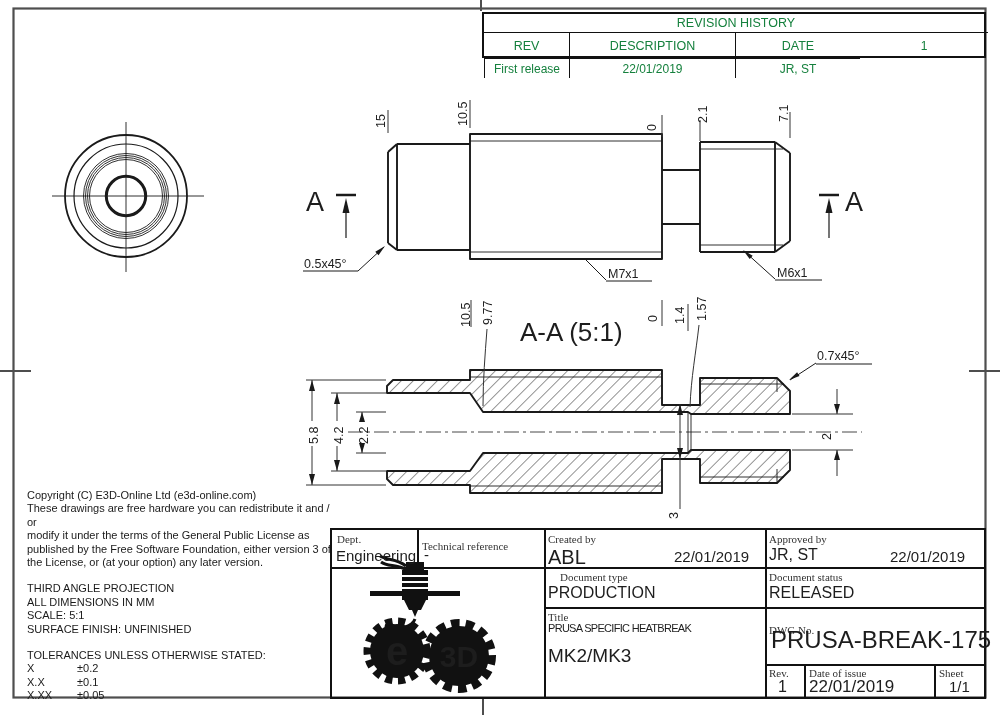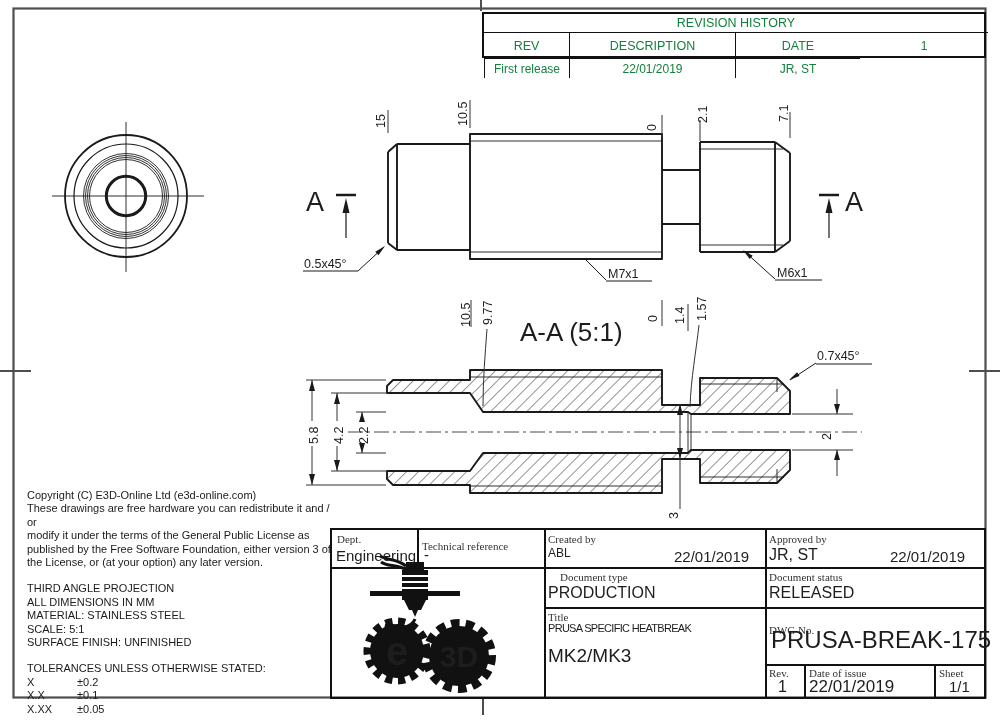--- a/index.html
+++ b/index.html
@@ -254,21 +254,20 @@
 
   <div class="notes">
     <div>Copyright (C) E3D-Online Ltd (e3d-online.com)</div>
     <div>These drawings are free hardware you can redistribute it and / or</div>
     <div>modify it under the terms of the General Public License as</div>
     <div>published by the Free Software Foundation, either version 3 of</div>
     <div>the License, or (at your option) any later version.</div>
     <div class="gap"></div>
     <div>THIRD ANGLE PROJECTION</div>
     <div>ALL DIMENSIONS IN MM</div>
-    <div>MATERIAL: STAINLESS STEEL</div>
     <div>SCALE: 5:1</div>
     <div>SURFACE FINISH: UNFINISHED</div>
     <div class="gap"></div>
     <div>TOLERANCES UNLESS OTHERWISE STATED:</div>
     <div class="tolrow">
       <span class="tl">X</span>
       <span>±0.2</span>
     </div>
     <div class="tolrow">
       <span class="tl">X.X</span>
@@ -289,21 +288,21 @@
     <div class="h" style="left:212px;top:77px;width:440px;"></div>
     <div class="h" style="left:433px;top:134px;width:219px;"></div>
     <div class="v" style="left:472px;top:134px;height:33px;"></div>
     <div class="v" style="left:602px;top:134px;height:33px;"></div>
 
     <div class="lbl" style="left:5px;top:3px;">Dept.</div>
     <div class="val" style="left:4px;top:17px;font-size:15px;">Engineering</div>
     <div class="lbl" style="left:90px;top:10px;">Technical reference</div>
     <div class="val" style="left:92px;top:16px;font-size:15px;">-</div>
     <div class="lbl" style="left:216px;top:3px;">Created by</div>
-    <div class="val" style="left:216px;top:16px;font-size:12px;">ABL</div>
+    <div class="val" style="left:216px;top:16px;font-size:20px;">ABL</div>
     <div class="val" style="left:342px;top:18px;font-size:15px;">22/01/2019</div>
     <div class="lbl" style="left:437px;top:3px;">Approved by</div>
     <div class="val" style="left:437px;top:16px;font-size:16px;">JR, ST</div>
     <div class="val" style="left:558px;top:18px;font-size:15px;">22/01/2019</div>
 
     <div class="lbl" style="left:228px;top:41px;">Document type</div>
     <div class="val" style="left:216px;top:54px;font-size:16px;">PRODUCTION</div>
     <div class="lbl" style="left:437px;top:41px;">Document status</div>
     <div class="val" style="left:437px;top:54px;font-size:16px;">RELEASED</div>
 

